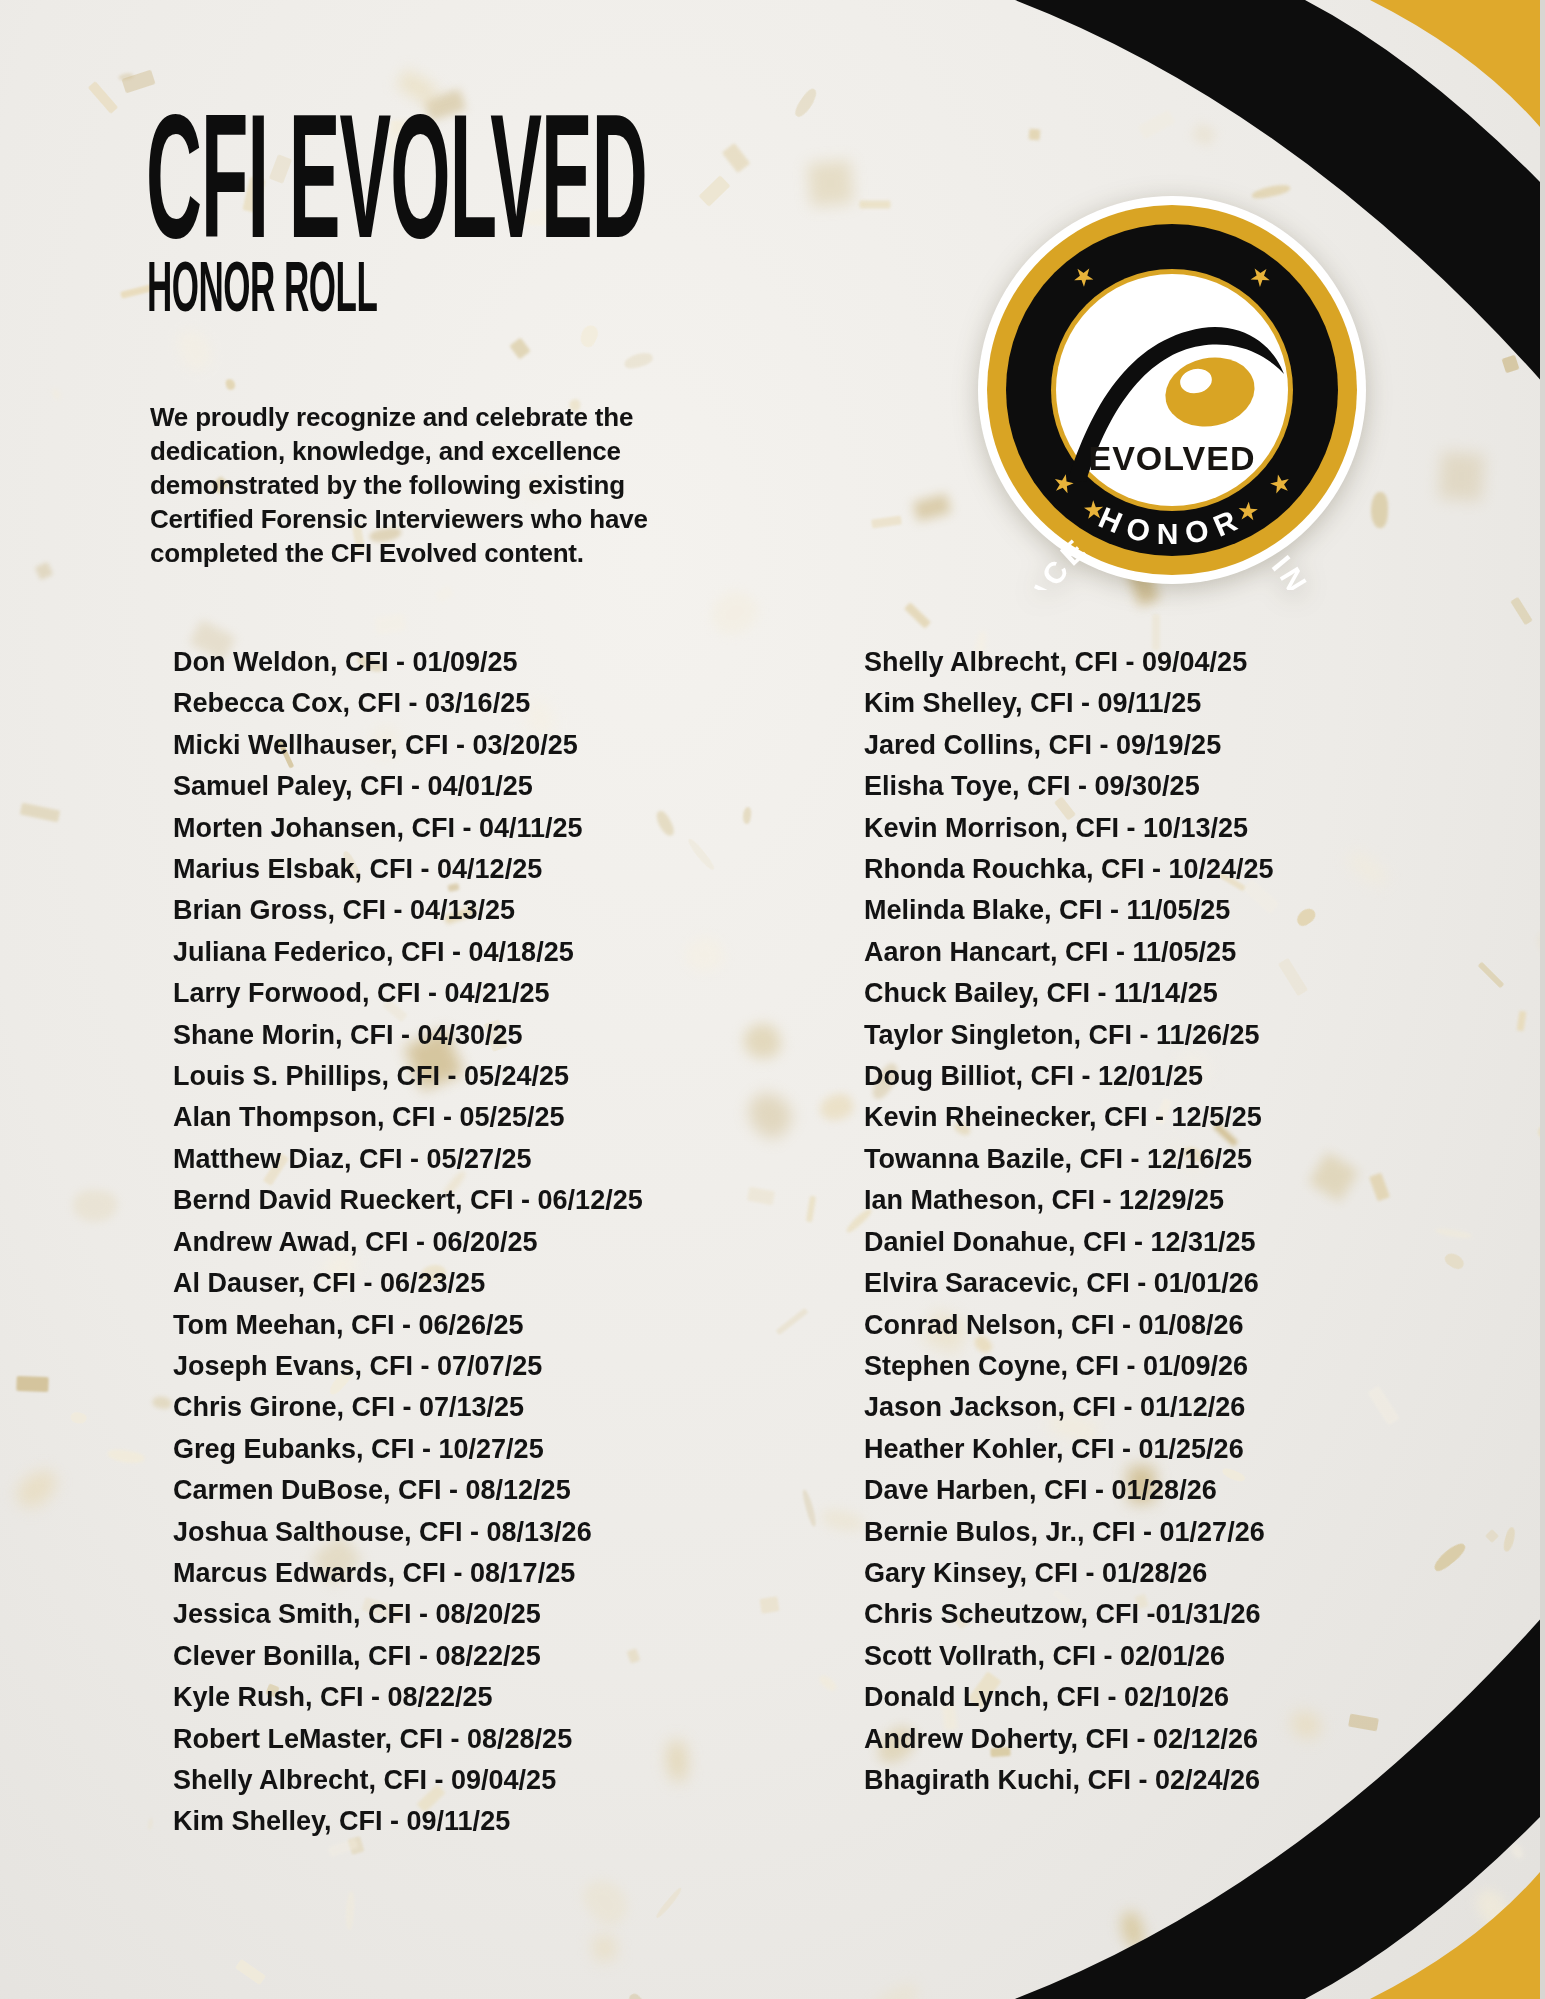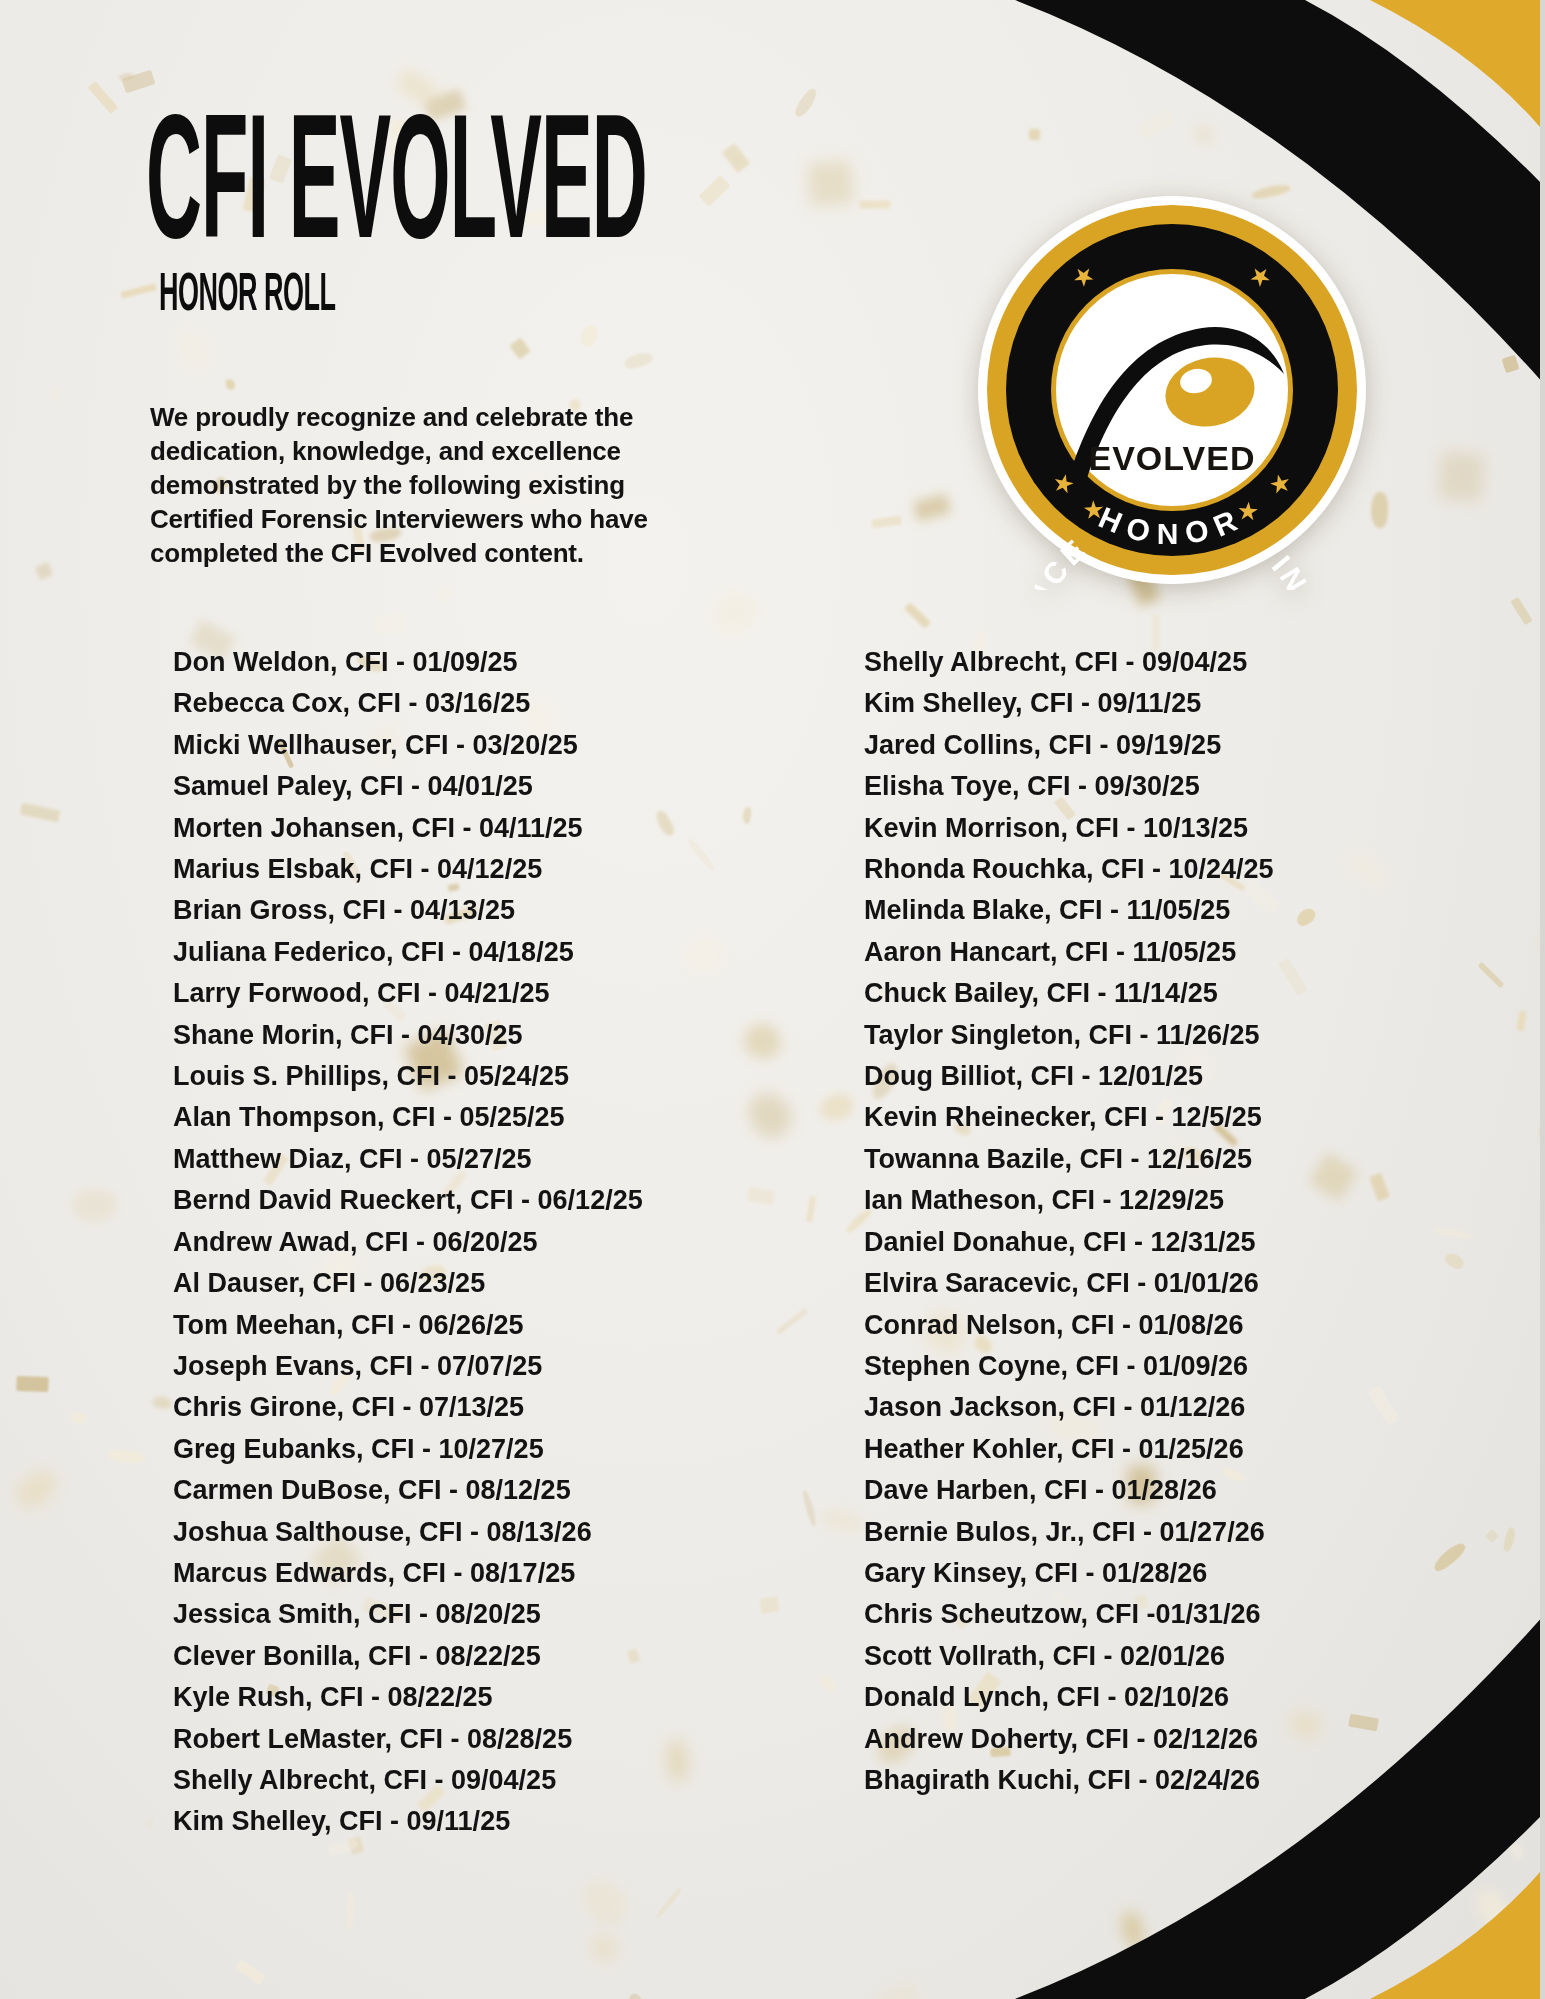--- a/index.html
+++ b/index.html
@@ -12,22 +12,22 @@
   .confetti i{position:absolute;display:block;}
   .swoosh{position:absolute;inset:0;z-index:1;pointer-events:none;}
   .swoosh .blk{fill:#0d0d0d;}
   .swoosh .gld{fill:#dfa92c;}
   .title{
     position:absolute;left:146px;top:88px;margin:0;z-index:2;
     font-size:176px;line-height:1;font-weight:900;letter-spacing:-2px;color:#0d0d0d;white-space:nowrap;
   }
   .squeezeT{display:inline-block;transform:scaleX(0.44);transform-origin:0 50%;}
   .subtitle{
-    position:absolute;left:147px;top:252px;margin:12px;z-index:2;
-    font-size:54px;line-height:1;font-weight:900;letter-spacing:-1px;color:#0d0d0d;white-space:nowrap;text-align:center;
+    position:absolute;left:147px;top:252px;margin:0;z-index:2;
+    font-size:70px;line-height:1;font-weight:900;letter-spacing:-1px;color:#0d0d0d;white-space:nowrap;text-align:center;
   }
   .squeezeS{display:inline-block;transform:scaleX(0.5);transform-origin:0 50%;}
   .intro{
     position:absolute;left:150px;top:400px;width:560px;margin:0;z-index:2;
     font-size:26px;line-height:34px;font-weight:bold;letter-spacing:-0.2px;
     white-space:pre-line;color:#131313;
   }
   .roll{
     position:absolute;top:642px;z-index:2;
     font-size:27px;line-height:41.4px;font-weight:bold;color:#131313;white-space:nowrap;

